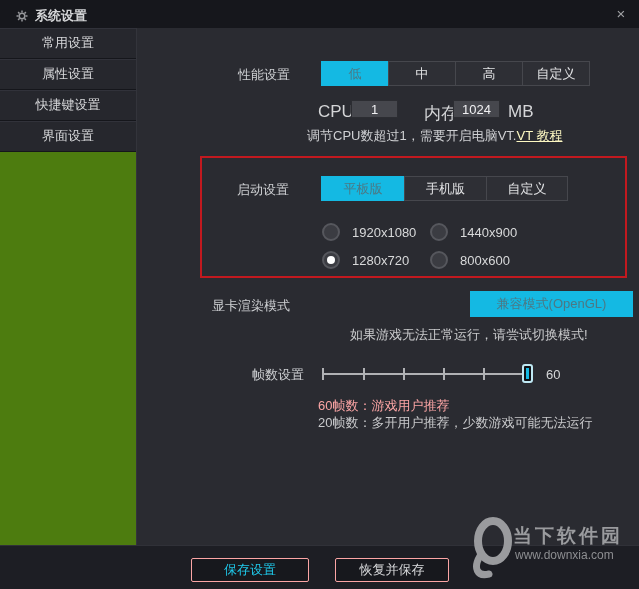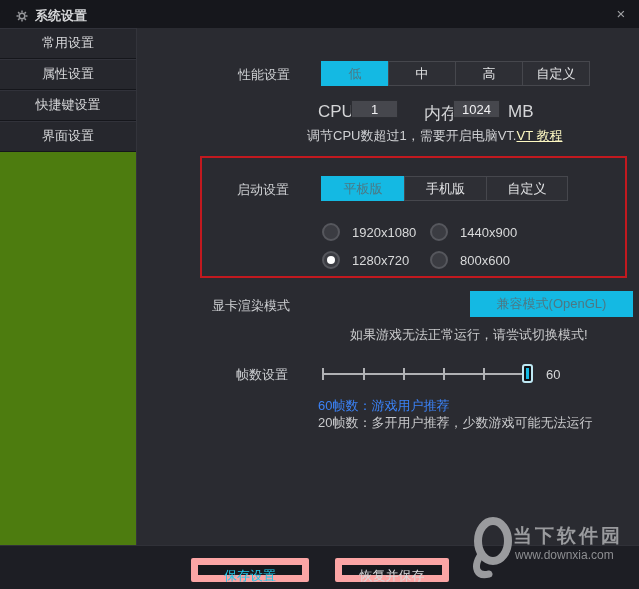--- a/index.html
+++ b/index.html
@@ -54,34 +54,34 @@
   [data-name="radio-1280x720"]{left:322px;top:251px;}
   [data-name="radio-800x600"]{left:430px;top:251px;}
   [data-name="res-label-1920x1080"]{left:352px;top:225px;}
   [data-name="res-label-1440x900"]{left:460px;top:225px;}
   [data-name="res-label-1280x720"]{left:352px;top:253px;}
   [data-name="res-label-800x600"]{left:460px;top:253px;}
   [data-name="render-mode-label"]{left:150px;top:297px;}
   [data-name="render-option-directx"]{left:318px;top:291px;width:153px;height:26px;line-height:24px;}
   [data-name="render-option-opengl"]{left:470px;top:291px;width:163px;height:26px;line-height:24px;}
   [data-name="render-hint"]{left:318px;top:326px;margin-left:32px;}
-  [data-name="fps-label"]{left:148px;top:366px;}
+  [data-name="fps-label"]{left:164px;top:366px;}
   [data-name="fps-slider"]{position:absolute;left:322px;top:364px;width:222px;height:20px;}
   .slider-track{position:absolute;left:0;top:9px;width:207px;height:2px;background:#b0b1b4;}
   .slider-tick{position:absolute;top:4px;width:2px;height:12px;background:#b0b1b4;}
   [data-name="fps-slider-handle"]{position:absolute;left:200px;top:0;width:11px;height:19px;border-radius:3px;
           border:2px solid #bfe9f4;background:#101115;box-sizing:border-box;cursor:pointer;}
   [data-name="fps-slider-handle"]::after{content:"";position:absolute;left:2px;top:2px;width:3px;height:11px;background:#14b9e3;}
   [data-name="fps-value"]{left:546px;top:367px;color:#d6d7d9;}
-  [data-name="fps-hint-1"]{left:318px;top:397px;color:#3b82f6;}
+  [data-name="fps-hint-1"]{left:318px;top:397px;color:#fca5a5;}
   [data-name="fps-hint-2"]{left:318px;top:414px;color:#c9cacc;}
   
   .bottombar{position:absolute;left:0;top:545px;width:639px;height:44px;background:#1d1e24;border-top:1px solid #303138;box-sizing:border-box;}
   .bottom-btn{position:absolute;top:12px;height:24px;line-height:22px;text-align:center;font-size:13px;
-          background:#17181d;border:7px solid #fca5a5;border-radius:2px;box-sizing:border-box;cursor:pointer;}
+          background:#17181d;border:1px solid #fca5a5;border-radius:2px;box-sizing:border-box;cursor:pointer;}
   [data-name="save-button"]{left:191px;width:118px;color:#1fc8ea;}
   [data-name="restore-save-button"]{left:335px;width:114px;color:#d8d9db;}
   
   .watermark{position:absolute;left:465px;top:514px;width:172px;height:72px;z-index:5;pointer-events:none;}
   [data-name="watermark-logo-icon"]{position:absolute;left:3px;top:2px;}
   [data-name="watermark-site"]{position:absolute;left:48px;top:9px;font-size:19px;letter-spacing:3px;color:#9a9b9e;font-weight:bold;}
   [data-name="watermark-url"]{position:absolute;left:50px;top:34px;font-size:12px;color:#8d8e91;}
 </style>
 </head>
 <body>

